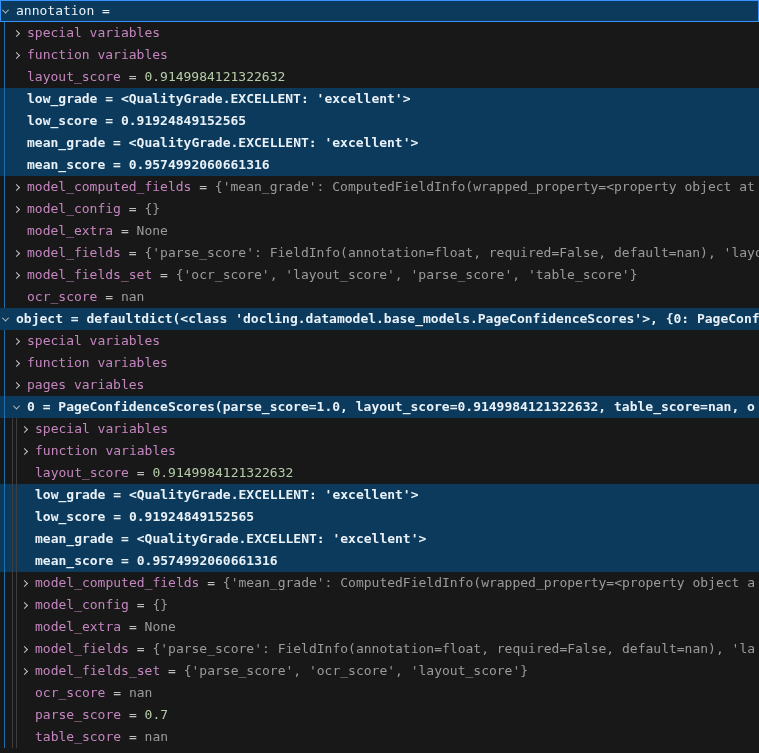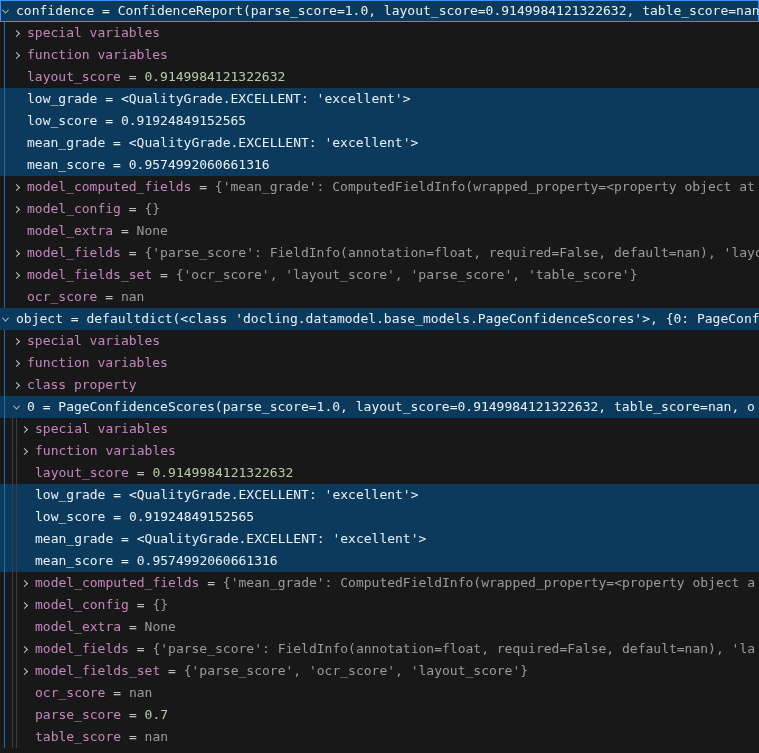--- a/index.html
+++ b/index.html
@@ -29,21 +29,21 @@
   .row{
     position:relative;
     display:flex;
     align-items:center;
     height:22px;
     line-height:22px;
     white-space:pre;
     overflow:hidden;
     cursor:pointer;
   }
-  .row.hl{background:var(--hl-bg);}
+  .row.hl{background:var(--hl-bg);font-weight:bold;}
   .row.sel{background:var(--hl-bg);box-shadow:inset 0 0 0 1px var(--sel-border);}
   .guide{position:absolute;top:0;bottom:0;width:1px;}
   .guide.blue{background:var(--guide-blue);}
   .guide.gray{background:var(--guide-gray);}
   .indent{flex:0 0 auto;height:1px;}
   .lvl1 .indent{width:0px;}
   .lvl2 .indent{width:11px;}
   .lvl3 .indent{width:19px;}
   .twistie{
     flex:0 0 16px;height:22px;
@@ -65,38 +65,38 @@
   .val-gray{color:var(--gray);}
   .row.hl .name,.row.hl .eq,.row.hl .val-number,.row.hl .val-object,.row.hl .val-gray,
   .row.sel .name,.row.sel .eq,.row.sel .val-number,.row.sel .val-object,.row.sel .val-gray{
     color:var(--hl-text);
   }
 </style>
 </head>
 <body>
 
 <div class="tree" id="tree-root">
-    <div class="row lvl1 sel"><span class="indent"></span><span class="twistie"><span class="chev expanded"></span></span><span class="name">confidence</span><span class="eq"> = </span><span class="val-object">ConfidenceReport(parse_score=1.0, layout_score=0.9149984121322632, table_score=nan</span></div>
+    <div class="row lvl1 sel"><span class="indent"></span><span class="twistie"><span class="chev expanded"></span></span><span class="name">annotation</span><span class="eq"> = </span></div>
     <div class="row lvl2"><span class="guide blue" style="left: 4px;"></span><span class="indent"></span><span class="twistie"><span class="chev collapsed"></span></span><span class="name">special variables</span></div>
     <div class="row lvl2"><span class="guide blue" style="left: 4px;"></span><span class="indent"></span><span class="twistie"><span class="chev collapsed"></span></span><span class="name">function variables</span></div>
     <div class="row lvl2"><span class="guide blue" style="left: 4px;"></span><span class="indent"></span><span class="twistie"></span><span class="name">layout_score</span><span class="eq"> = </span><span class="val-number">0.9149984121322632</span></div>
     <div class="row lvl2 hl"><span class="guide blue" style="left: 4px;"></span><span class="indent"></span><span class="twistie"></span><span class="name">low_grade</span><span class="eq"> = </span><span class="val-object">&lt;QualityGrade.EXCELLENT: 'excellent'&gt;</span></div>
     <div class="row lvl2 hl"><span class="guide blue" style="left: 4px;"></span><span class="indent"></span><span class="twistie"></span><span class="name">low_score</span><span class="eq"> = </span><span class="val-number">0.91924849152565</span></div>
     <div class="row lvl2 hl"><span class="guide blue" style="left: 4px;"></span><span class="indent"></span><span class="twistie"></span><span class="name">mean_grade</span><span class="eq"> = </span><span class="val-object">&lt;QualityGrade.EXCELLENT: 'excellent'&gt;</span></div>
     <div class="row lvl2 hl"><span class="guide blue" style="left: 4px;"></span><span class="indent"></span><span class="twistie"></span><span class="name">mean_score</span><span class="eq"> = </span><span class="val-number">0.9574992060661316</span></div>
     <div class="row lvl2"><span class="guide blue" style="left: 4px;"></span><span class="indent"></span><span class="twistie"><span class="chev collapsed"></span></span><span class="name">model_computed_fields</span><span class="eq"> = </span><span class="val-gray">{'mean_grade': ComputedFieldInfo(wrapped_property=&lt;property object at </span></div>
     <div class="row lvl2"><span class="guide blue" style="left: 4px;"></span><span class="indent"></span><span class="twistie"><span class="chev collapsed"></span></span><span class="name">model_config</span><span class="eq"> = </span><span class="val-gray">{}</span></div>
     <div class="row lvl2"><span class="guide blue" style="left: 4px;"></span><span class="indent"></span><span class="twistie"></span><span class="name">model_extra</span><span class="eq"> = </span><span class="val-gray">None</span></div>
     <div class="row lvl2"><span class="guide blue" style="left: 4px;"></span><span class="indent"></span><span class="twistie"><span class="chev collapsed"></span></span><span class="name">model_fields</span><span class="eq"> = </span><span class="val-gray">{'parse_score': FieldInfo(annotation=float, required=False, default=nan), 'layo</span></div>
     <div class="row lvl2"><span class="guide blue" style="left: 4px;"></span><span class="indent"></span><span class="twistie"><span class="chev collapsed"></span></span><span class="name">model_fields_set</span><span class="eq"> = </span><span class="val-gray">{'ocr_score', 'layout_score', 'parse_score', 'table_score'}</span></div>
     <div class="row lvl2"><span class="guide blue" style="left: 4px;"></span><span class="indent"></span><span class="twistie"></span><span class="name">ocr_score</span><span class="eq"> = </span><span class="val-gray">nan</span></div>
     <div class="row lvl1 hl"><span class="indent"></span><span class="twistie"><span class="chev expanded"></span></span><span class="name">object</span><span class="eq"> = </span><span class="val-object">defaultdict(&lt;class 'docling.datamodel.base_models.PageConfidenceScores'&gt;, {0: PageConf</span></div>
     <div class="row lvl2"><span class="guide blue" style="left: 4px;"></span><span class="indent"></span><span class="twistie"><span class="chev collapsed"></span></span><span class="name">special variables</span></div>
     <div class="row lvl2"><span class="guide blue" style="left: 4px;"></span><span class="indent"></span><span class="twistie"><span class="chev collapsed"></span></span><span class="name">function variables</span></div>
-    <div class="row lvl2"><span class="guide blue" style="left: 4px;"></span><span class="indent"></span><span class="twistie"><span class="chev collapsed"></span></span><span class="name">class property</span></div>
+    <div class="row lvl2"><span class="guide blue" style="left: 4px;"></span><span class="indent"></span><span class="twistie"><span class="chev collapsed"></span></span><span class="name">pages variables</span></div>
     <div class="row lvl2 hl"><span class="guide blue" style="left: 4px;"></span><span class="indent"></span><span class="twistie"><span class="chev expanded"></span></span><span class="name">0</span><span class="eq"> = </span><span class="val-object">PageConfidenceScores(parse_score=1.0, layout_score=0.9149984121322632, table_score=nan, o</span></div>
     <div class="row lvl3"><span class="guide blue" style="left: 4px;"></span><span class="guide gray" style="left: 12px;"></span><span class="guide gray" style="left: 16px;"></span><span class="indent"></span><span class="twistie"><span class="chev collapsed"></span></span><span class="name">special variables</span></div>
     <div class="row lvl3"><span class="guide blue" style="left: 4px;"></span><span class="guide gray" style="left: 12px;"></span><span class="guide gray" style="left: 16px;"></span><span class="indent"></span><span class="twistie"><span class="chev collapsed"></span></span><span class="name">function variables</span></div>
     <div class="row lvl3"><span class="guide blue" style="left: 4px;"></span><span class="guide gray" style="left: 12px;"></span><span class="guide gray" style="left: 16px;"></span><span class="indent"></span><span class="twistie"></span><span class="name">layout_score</span><span class="eq"> = </span><span class="val-number">0.9149984121322632</span></div>
     <div class="row lvl3 hl"><span class="guide blue" style="left: 4px;"></span><span class="guide gray" style="left: 12px;"></span><span class="guide gray" style="left: 16px;"></span><span class="indent"></span><span class="twistie"></span><span class="name">low_grade</span><span class="eq"> = </span><span class="val-object">&lt;QualityGrade.EXCELLENT: 'excellent'&gt;</span></div>
     <div class="row lvl3 hl"><span class="guide blue" style="left: 4px;"></span><span class="guide gray" style="left: 12px;"></span><span class="guide gray" style="left: 16px;"></span><span class="indent"></span><span class="twistie"></span><span class="name">low_score</span><span class="eq"> = </span><span class="val-number">0.91924849152565</span></div>
     <div class="row lvl3 hl"><span class="guide blue" style="left: 4px;"></span><span class="guide gray" style="left: 12px;"></span><span class="guide gray" style="left: 16px;"></span><span class="indent"></span><span class="twistie"></span><span class="name">mean_grade</span><span class="eq"> = </span><span class="val-object">&lt;QualityGrade.EXCELLENT: 'excellent'&gt;</span></div>
     <div class="row lvl3 hl"><span class="guide blue" style="left: 4px;"></span><span class="guide gray" style="left: 12px;"></span><span class="guide gray" style="left: 16px;"></span><span class="indent"></span><span class="twistie"></span><span class="name">mean_score</span><span class="eq"> = </span><span class="val-number">0.9574992060661316</span></div>
     <div class="row lvl3"><span class="guide blue" style="left: 4px;"></span><span class="guide gray" style="left: 12px;"></span><span class="guide gray" style="left: 16px;"></span><span class="indent"></span><span class="twistie"><span class="chev collapsed"></span></span><span class="name">model_computed_fields</span><span class="eq"> = </span><span class="val-gray">{'mean_grade': ComputedFieldInfo(wrapped_property=&lt;property object a</span></div>
     <div class="row lvl3"><span class="guide blue" style="left: 4px;"></span><span class="guide gray" style="left: 12px;"></span><span class="guide gray" style="left: 16px;"></span><span class="indent"></span><span class="twistie"><span class="chev collapsed"></span></span><span class="name">model_config</span><span class="eq"> = </span><span class="val-gray">{}</span></div>

